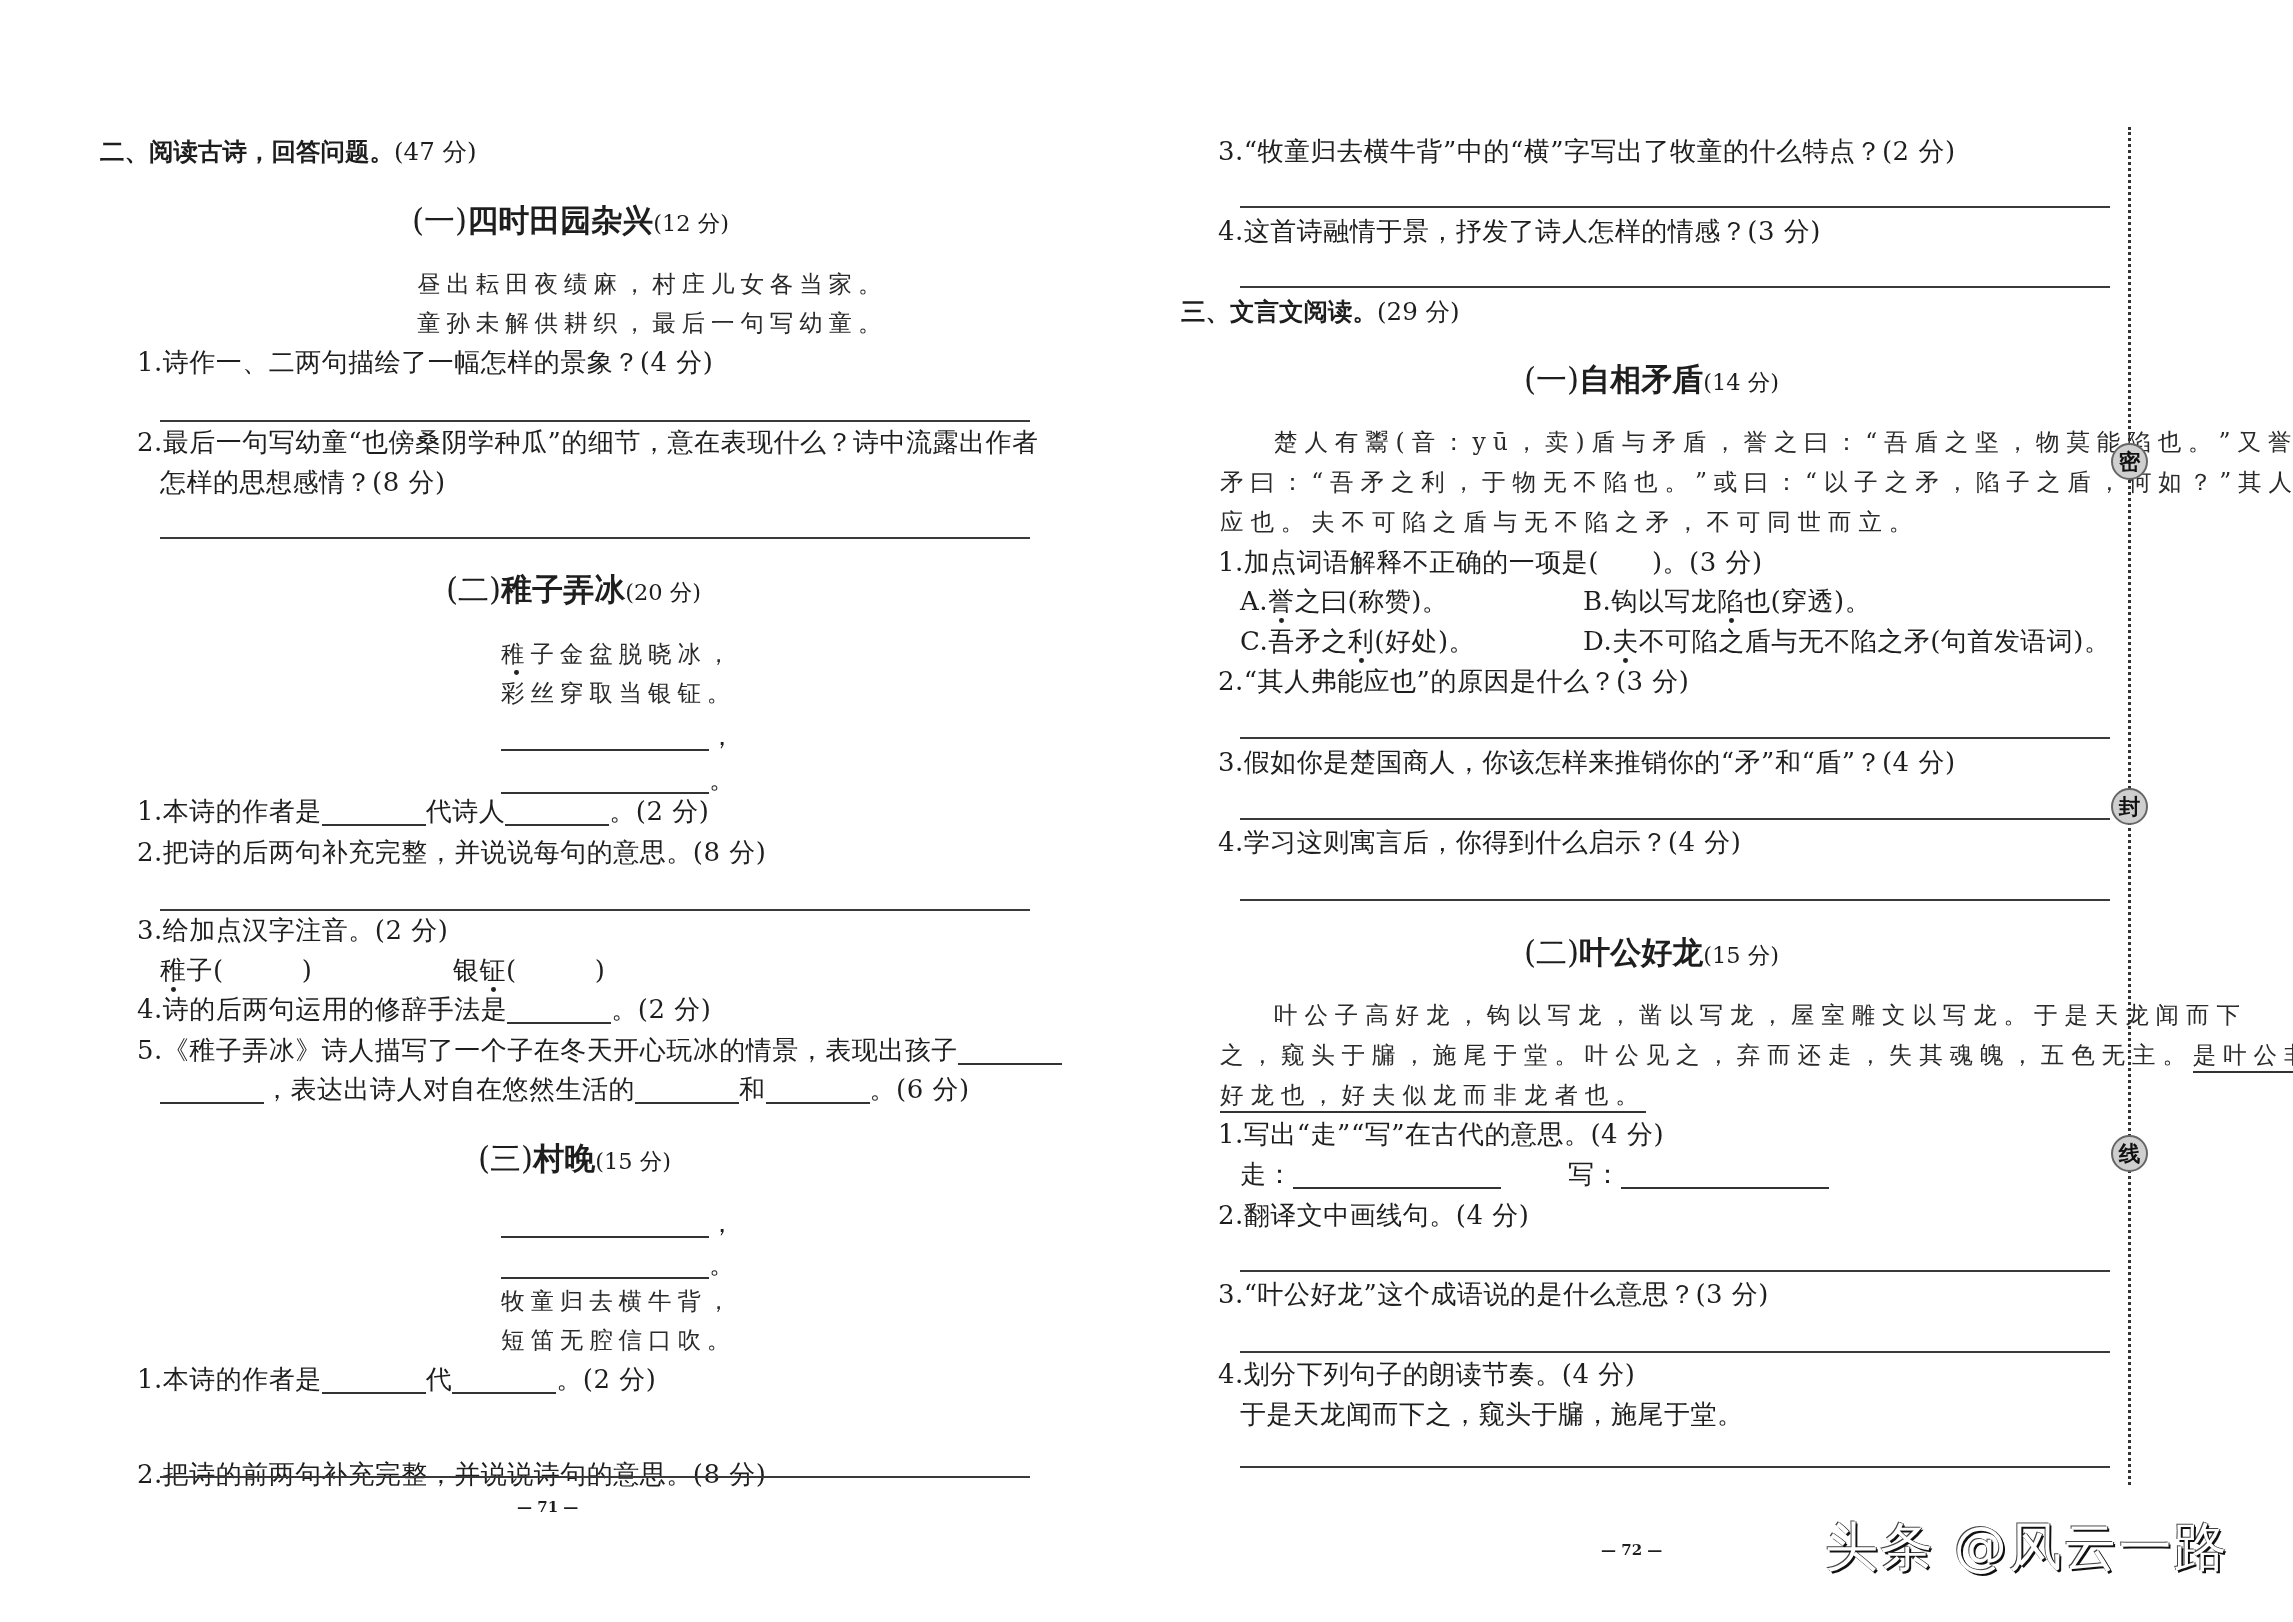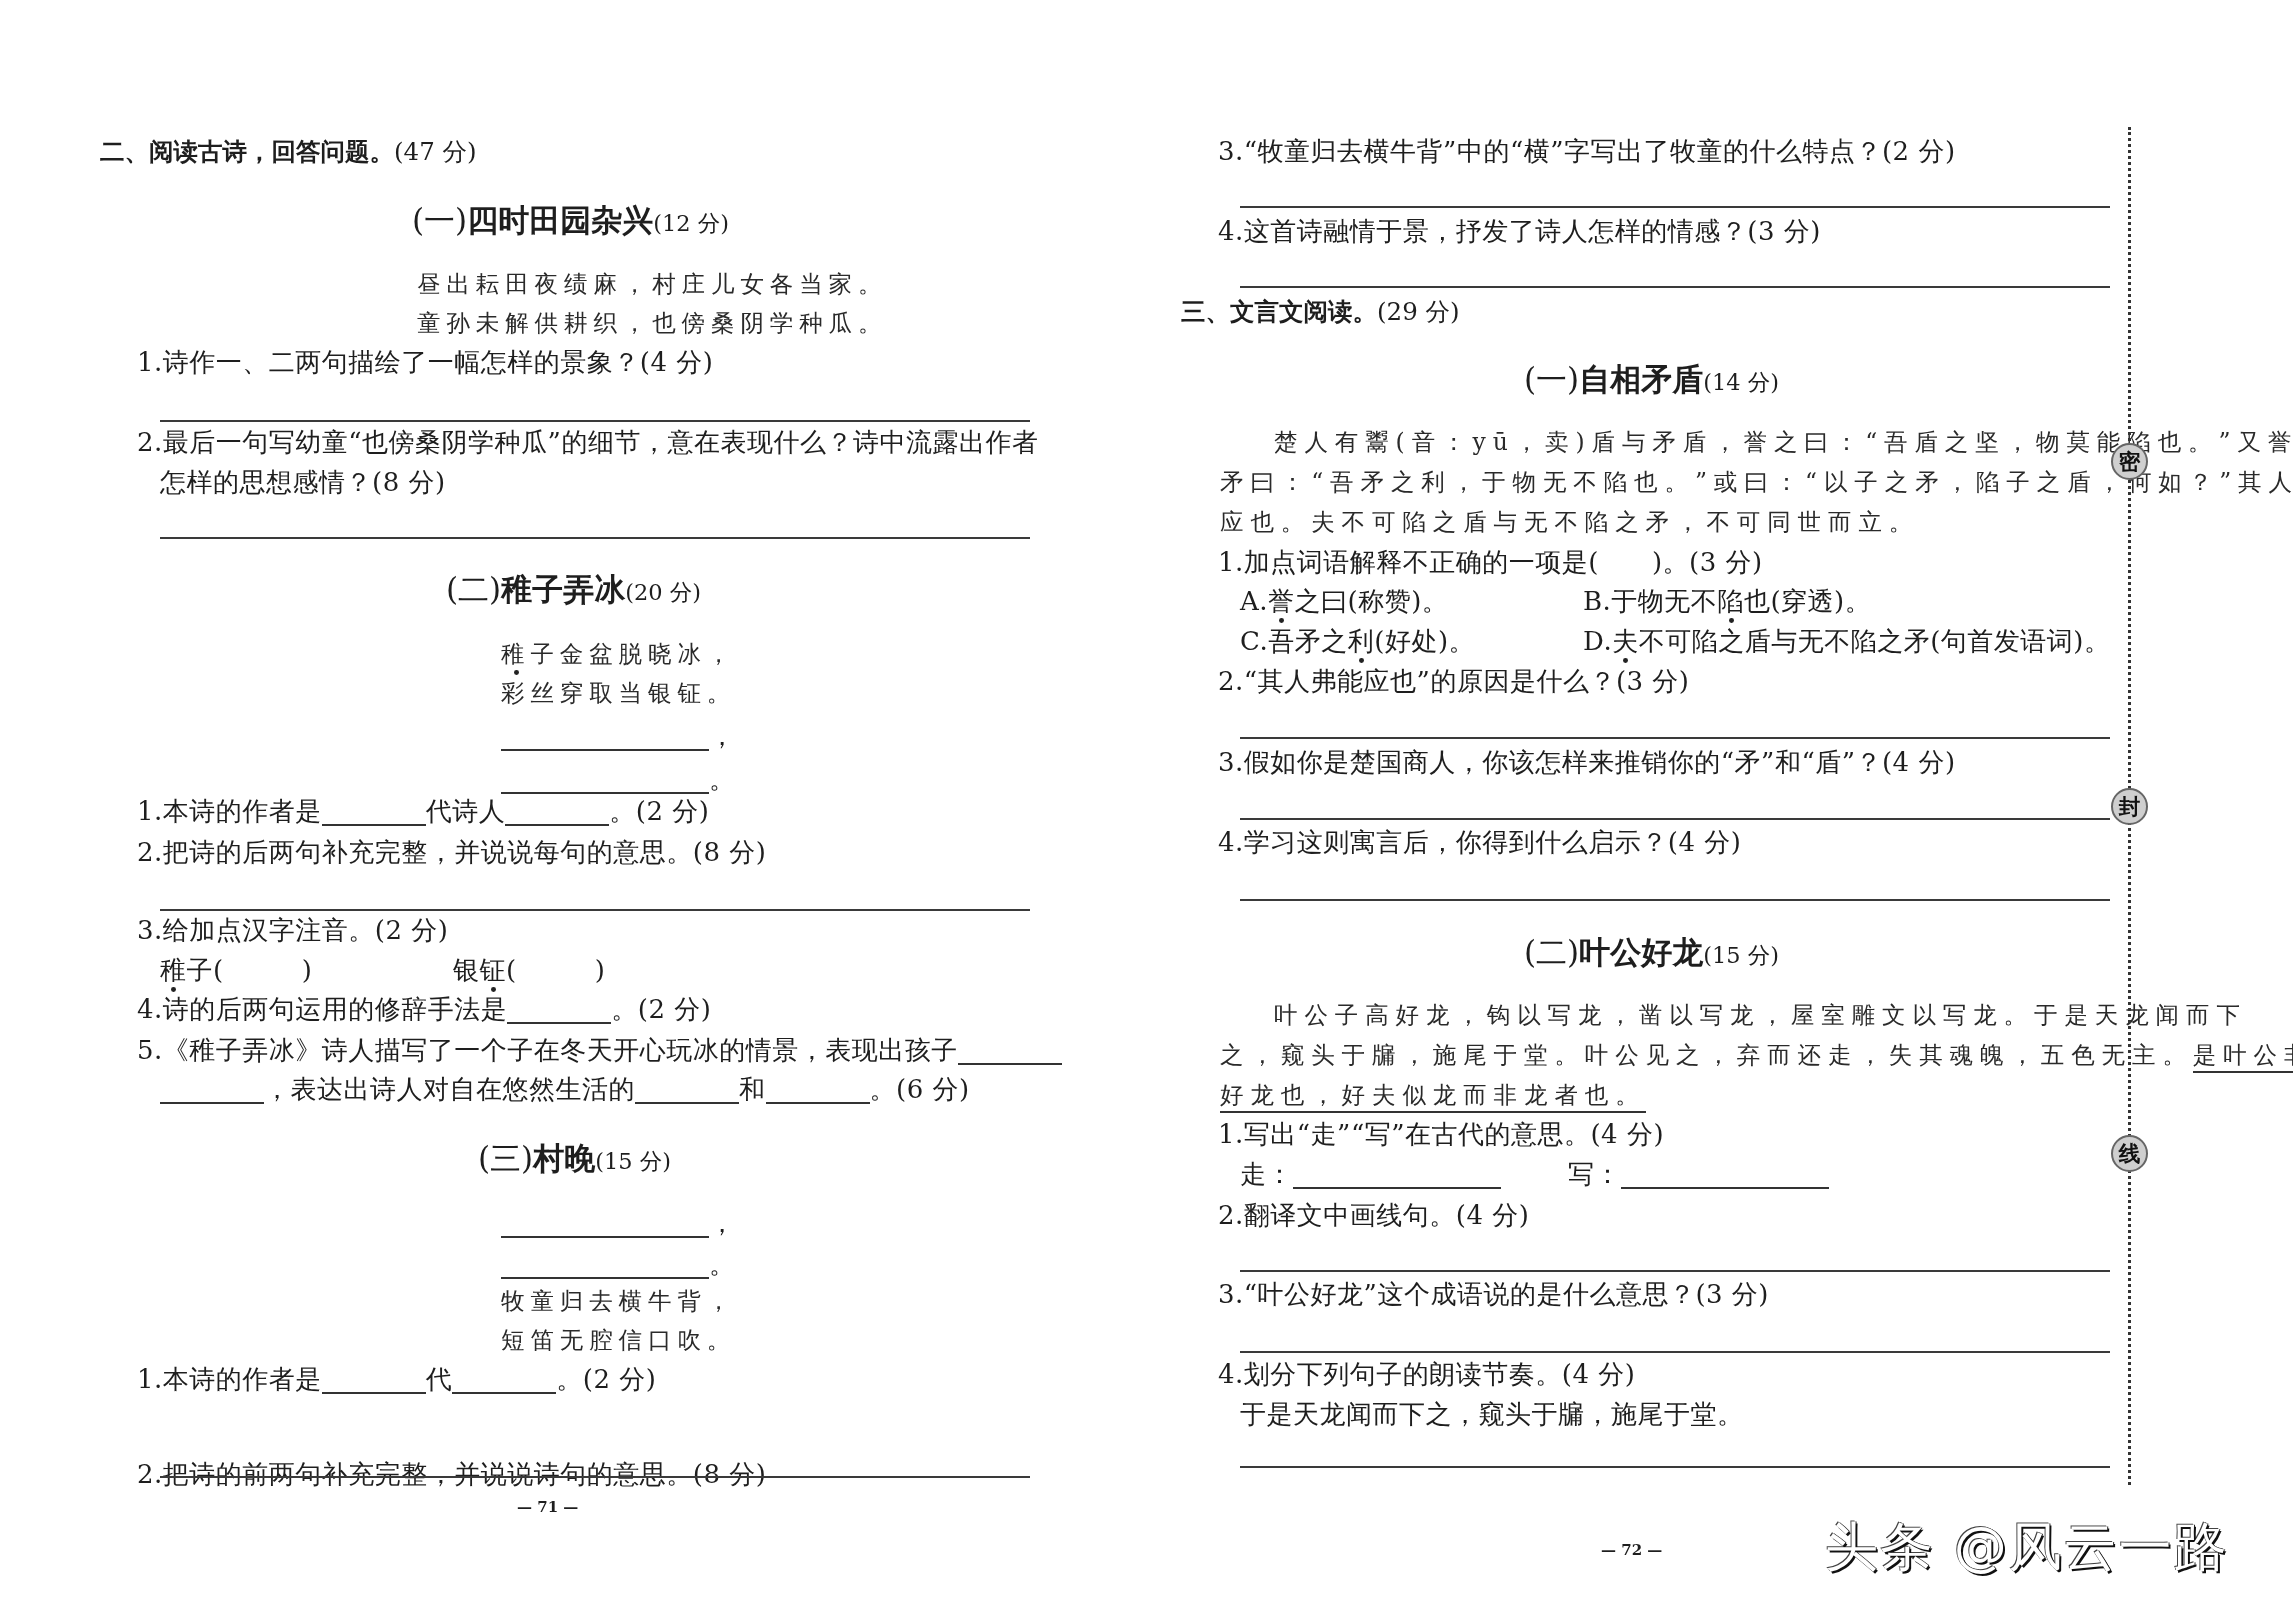--- a/index.html
+++ b/index.html
@@ -31,21 +31,21 @@
 <body>
 
 <div class="abs hdr" style="left:100px; top:137px;">
   <span>二、阅读古诗，回答问题。</span><span class="pts">(47 分)</span>
 </div>
 
 <div class="abs title" style="left:412px; top:202px;">
   <span class="num">(一)</span><span>四时田园杂兴</span><span class="pts">(12 分)</span>
 </div>
 <div class="abs poem" style="left:417px; top:270px;">昼出耘田夜绩麻，村庄儿女各当家。</div>
-<div class="abs poem" style="left:417px; top:309px;">童孙未解供耕织，也傍桑阴学种瓜。</div>
+<div class="abs poem" style="left:417px; top:309px;">童孙未解供耕织，最后一句写幼童。</div>
 <div class="abs q" style="left:137px; top:348px;">1.诗作一、二两句描绘了一幅怎样的景象？(4 分)</div>
 <div class="hline" style="left:160px; top:420px; width:870px;"></div>
 <div class="abs q" style="left:137px; top:428px;">2.最后一句写幼童“也傍桑阴学种瓜”的细节，意在表现什么？诗中流露出作者</div>
 <div class="abs q" style="left:160px; top:468px;">怎样的思想感情？(8 分)</div>
 <div class="hline" style="left:160px; top:537px; width:870px;"></div>
 
 <div class="abs title" style="left:446px; top:571px;">
   <span class="num">(二)</span><span>稚子弄冰</span><span class="pts">(20 分)</span>
 </div>
 <div class="abs poem" style="left:501px; top:640px;">
@@ -111,21 +111,21 @@
   <span class="num">(一)</span><span>自相矛盾</span><span class="pts">(14 分)</span>
 </div>
 <div class="abs para" style="left:1274px; top:428px;">楚人有鬻(音：yū，卖)盾与矛盾，誉之曰：“吾盾之坚，物莫能陷也。”又誉其</div>
 <div class="abs para" style="left:1220px; top:468px;">矛曰：“吾矛之利，于物无不陷也。”或曰：“以子之矛，陷子之盾，何如？”其人弗能</div>
 <div class="abs para" style="left:1220px; top:508px;">应也。夫不可陷之盾与无不陷之矛，不可同世而立。</div>
 <div class="abs q" style="left:1218px; top:548px;">1.加点词语解释不正确的一项是(　　)。(3 分)</div>
 <div class="abs q" style="left:1240px; top:587px;">
   <span>A.</span><span class="dot">誉</span><span>之曰(称赞)。</span>
 </div>
 <div class="abs q" style="left:1583px; top:587px;">
-  <span>B.于物无不</span><span class="dot">陷</span><span>也(穿透)。</span>
+  <span>B.钩以写龙</span><span class="dot">陷</span><span>也(穿透)。</span>
 </div>
 <div class="abs q" style="left:1240px; top:627px;">
   <span>C.吾矛之</span><span class="dot">利</span><span>(好处)。</span>
 </div>
 <div class="abs q" style="left:1583px; top:627px;">
   <span>D.</span><span class="dot">夫</span><span>不可陷之盾与无不陷之矛(句首发语词)。</span>
 </div>
 <div class="abs q" style="left:1218px; top:667px;">2.“其人弗能应也”的原因是什么？(3 分)</div>
 <div class="hline" style="left:1240px; top:737px; width:870px;"></div>
 <div class="abs q" style="left:1218px; top:748px;">3.假如你是楚国商人，你该怎样来推销你的“矛”和“盾”？(4 分)</div>

